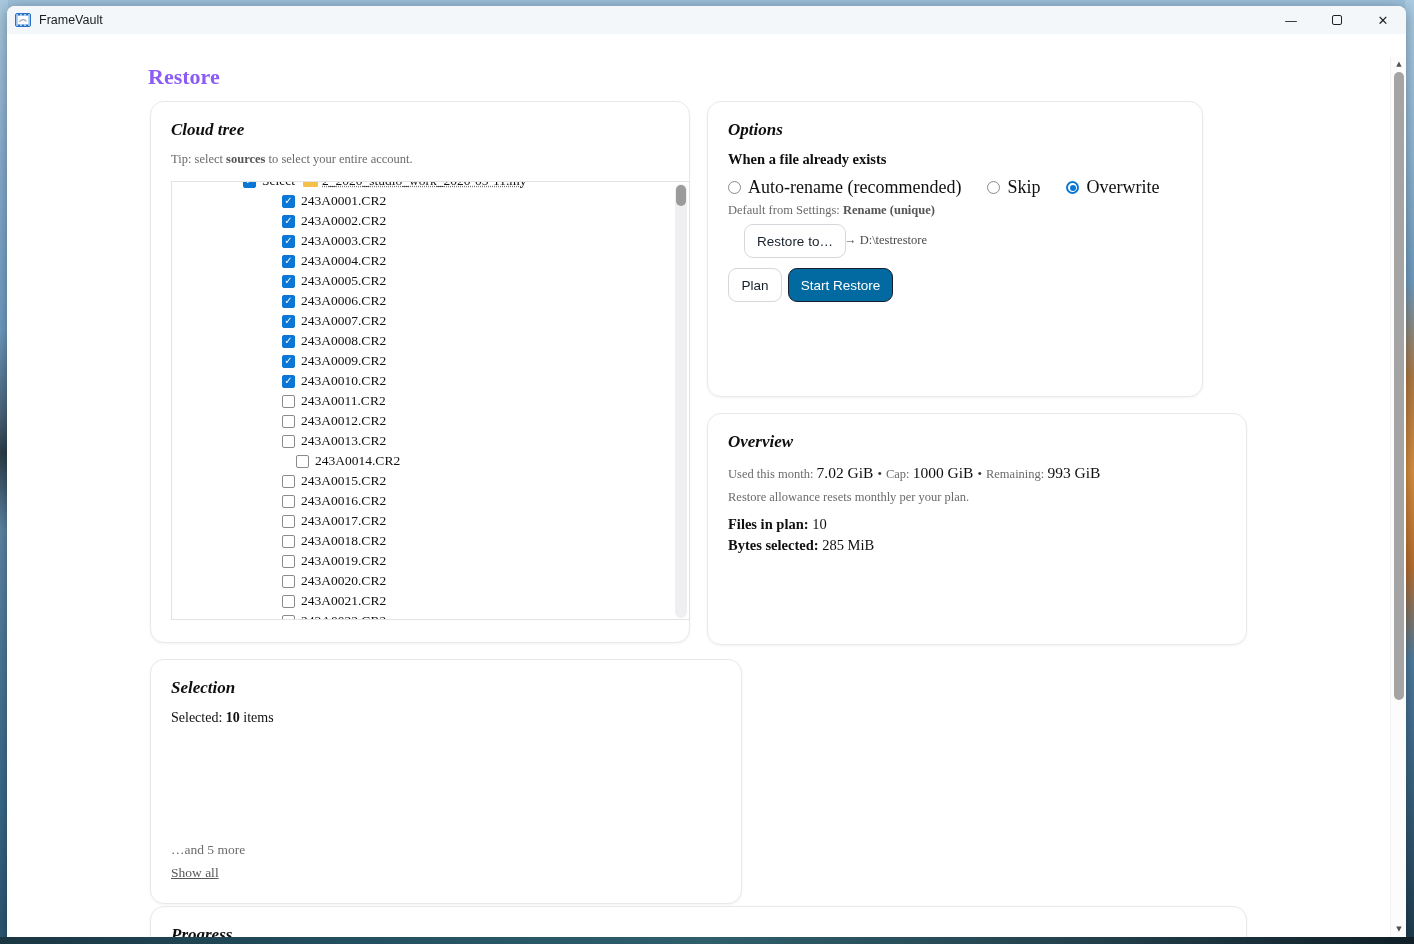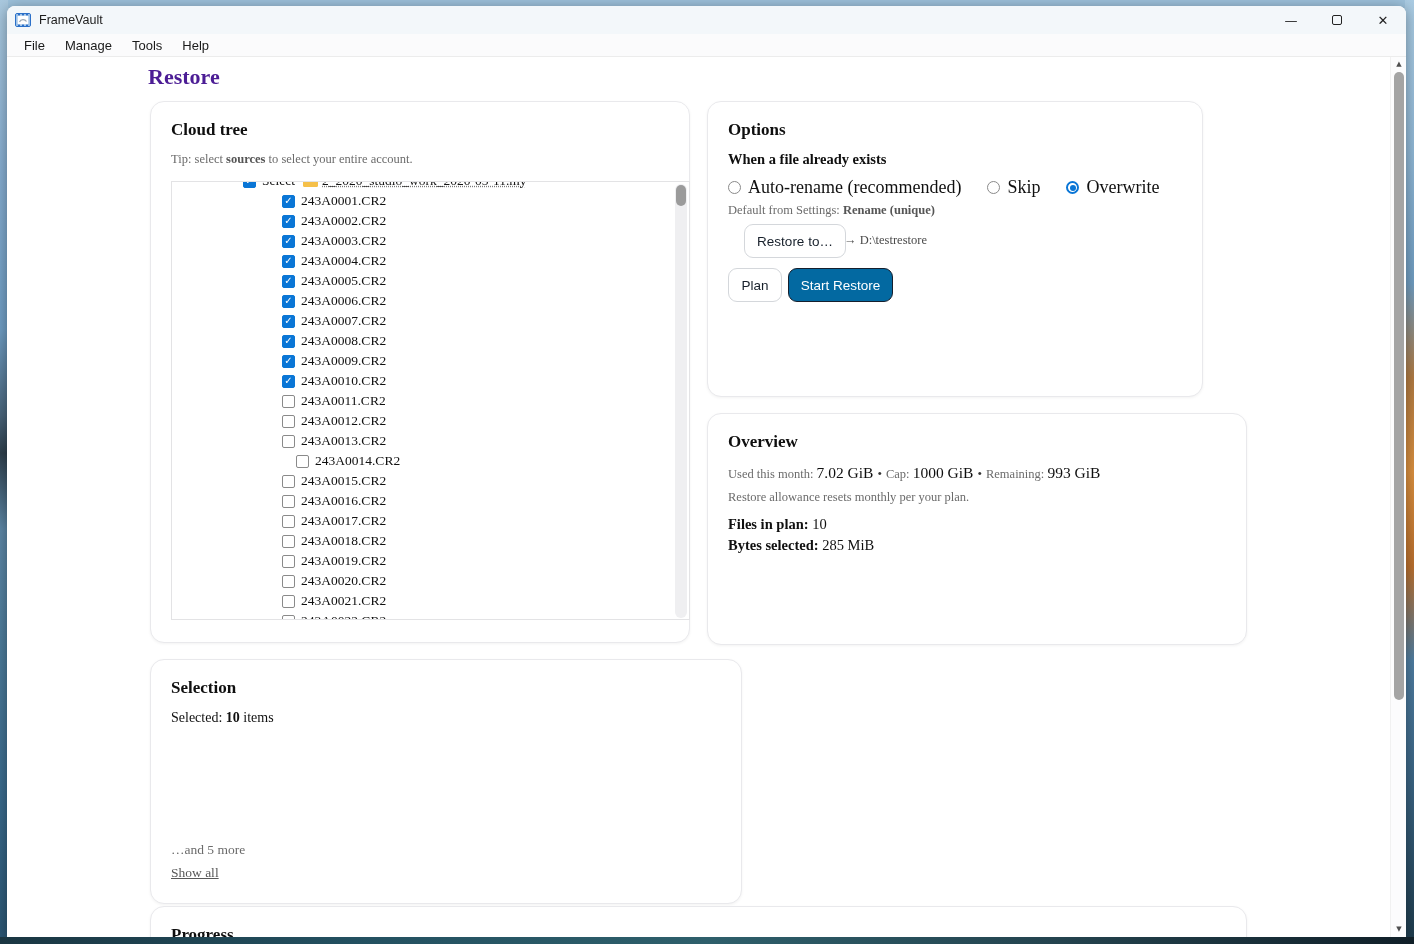--- a/index.html
+++ b/index.html
@@ -26,25 +26,25 @@
   .win-btn{width:46px;height:100%;display:flex;align-items:center;justify-content:center;
     font-size:13px;color:#222;font-family:"DejaVu Sans",sans-serif;cursor:default;}
   .win-btn .sq{display:inline-block;width:10px;height:10px;border:1.2px solid #222;border-radius:2px;}
   .menubar{position:absolute;left:0;top:28px;right:0;height:23px;background:#fbfbfc;
     border-bottom:1px solid #ececec;display:flex;align-items:center;padding-left:7px;
     font-family:"Liberation Sans",sans-serif;}
   .menu-item{font-size:13px;color:#1a1a1a;padding:2px 10px;}
 
   
   .content{position:absolute;left:0;top:51px;right:0;bottom:0;background:#ffffff;overflow:hidden;}
-  .page-title{position:absolute;left:141px;top:7px;font-size:22px;font-weight:bold;color:#4c1d95;}
+  .page-title{position:absolute;left:141px;top:7px;font-size:22px;font-weight:bold;color:#8b5cf6;}
 
   .card{position:absolute;background:#fff;border:1px solid #e9e9ec;border-radius:14px;
     box-shadow:0 1px 3px rgba(0,0,0,.05);}
-  .card-title{font-size:17px;font-weight:bold;color:#0f0f0f;}
+  .card-title{font-size:17px;font-weight:bold;color:#0f0f0f;font-style:italic;}
 
   
   .card-tree{left:143px;top:44px;width:540px;height:542px;}
   .card-tree .card-title{position:absolute;left:20px;top:18px;}
   .tip{position:absolute;left:20px;top:50px;font-size:12.5px;color:#6b6b6b;}
   .tip b{color:#555;}
   .tree-viewport{position:absolute;left:20px;top:79px;width:519px;height:439px;
     border:1px solid #e3e3e5;overflow:hidden;background:#fff;}
   .tree-row{position:absolute;height:20px;display:flex;align-items:center;font-size:13.5px;color:#101010;}
   .cb{width:13px;height:13px;border:1px solid #8a8a8a;border-radius:2px;background:#fff;flex:0 0 auto;
@@ -137,26 +137,20 @@
     <span class="title-text">FrameVault</span>
     <span class="win-controls">
       <span class="win-btn">—</span>
       <span class="win-btn">
           <span class="sq"></span>
         </span>
       <span class="win-btn">✕</span>
     </span>
   </div>
 
-  <div class="menubar" id="menubar">
-      <span class="menu-item">File</span>
-      <span class="menu-item">Manage</span>
-      <span class="menu-item">Tools</span>
-      <span class="menu-item">Help</span>
-    </div>
 
   <div class="content">
     <div class="page-title">Restore</div>
 
     <div class="card card-tree">
       <div class="card-title">Cloud tree</div>
       <div class="tip"><span>Tip: select </span><b>sources</b><span> to select your entire account.</span></div>
       <div class="tree-viewport" id="treeViewport">
         <div class="tree-scroll">
           <div class="tree-thumb"></div>

